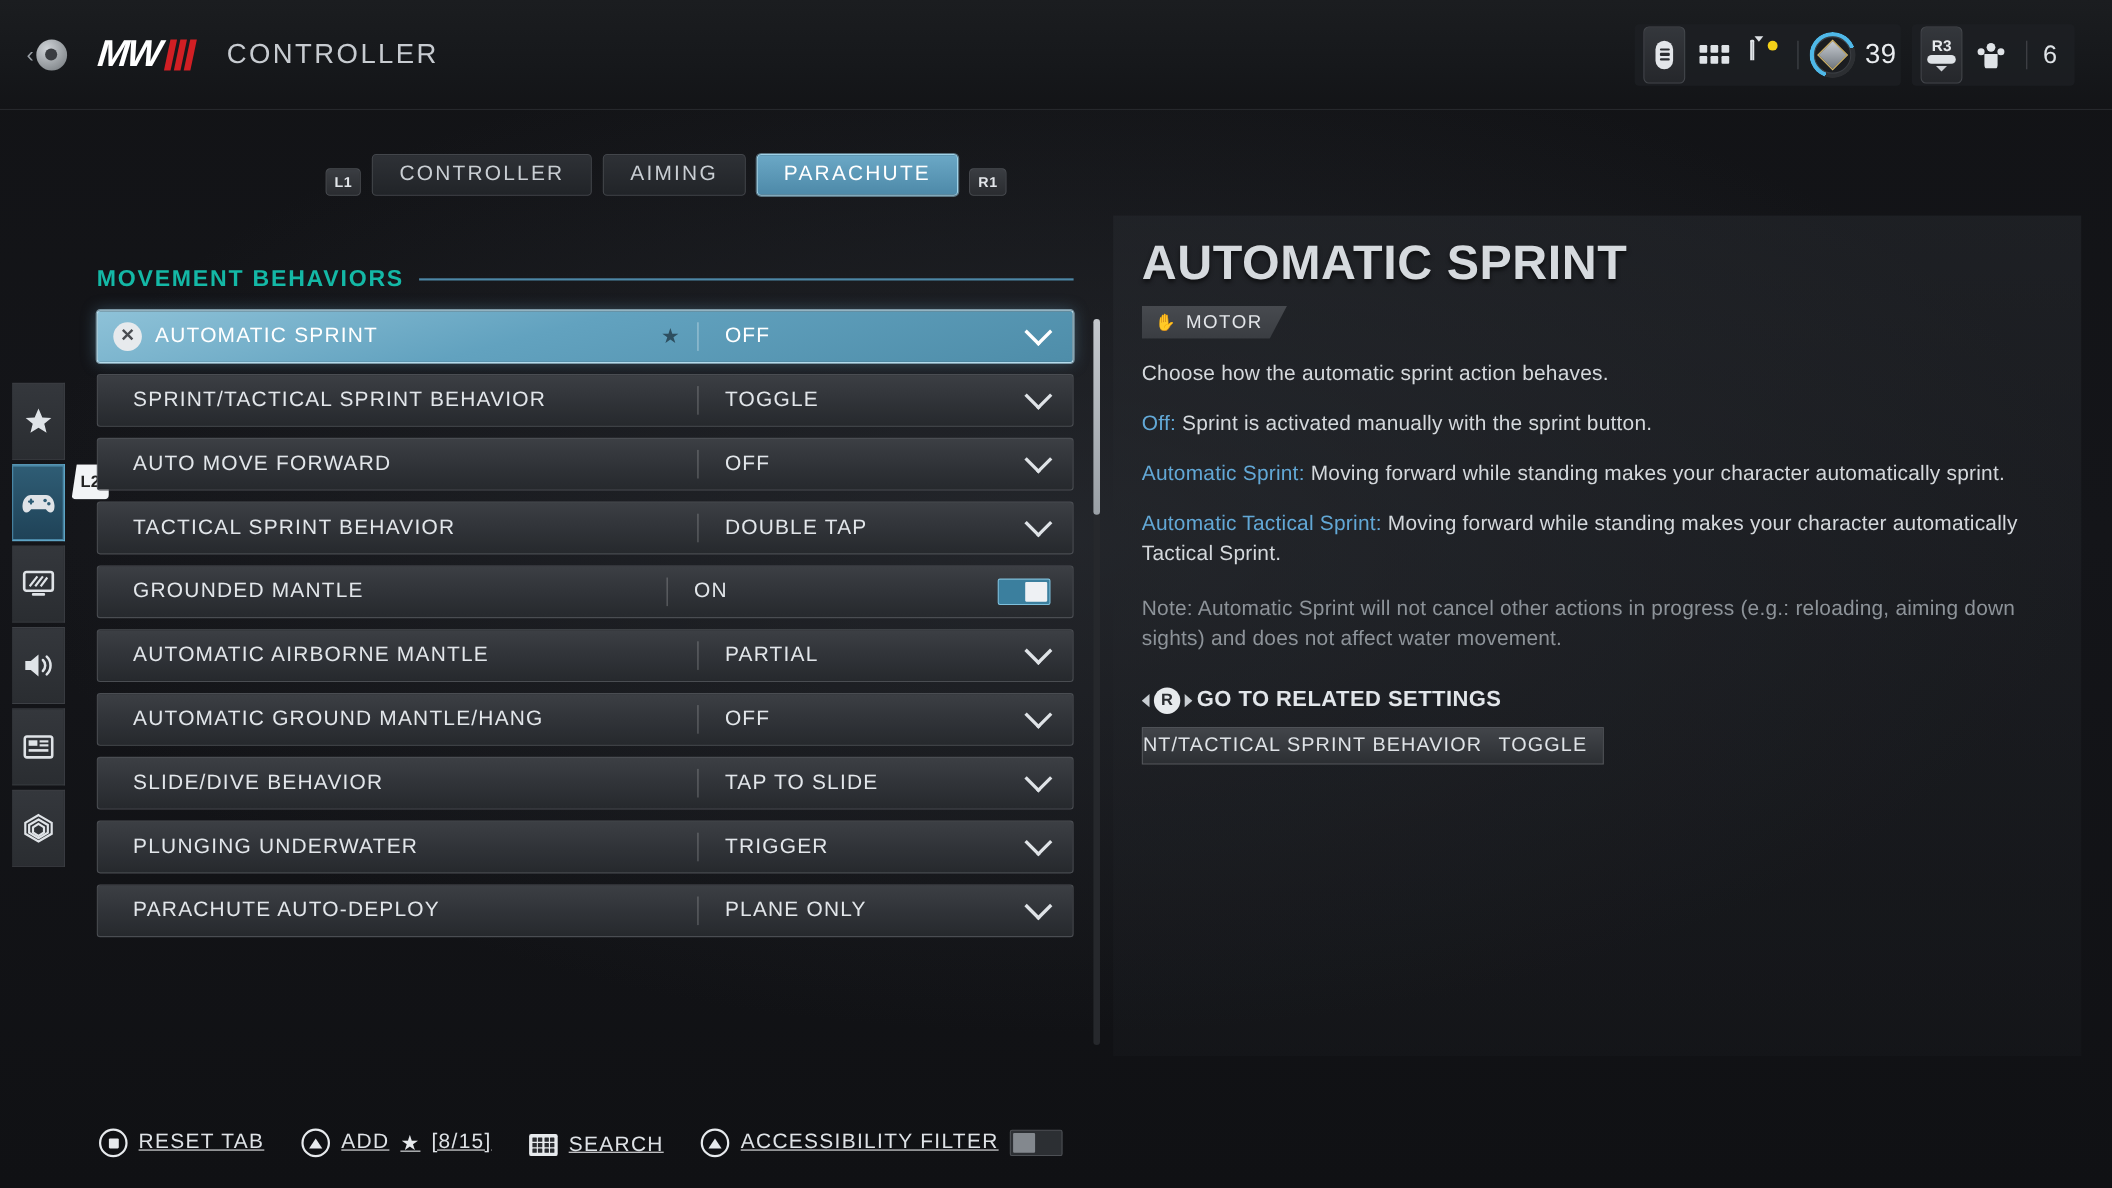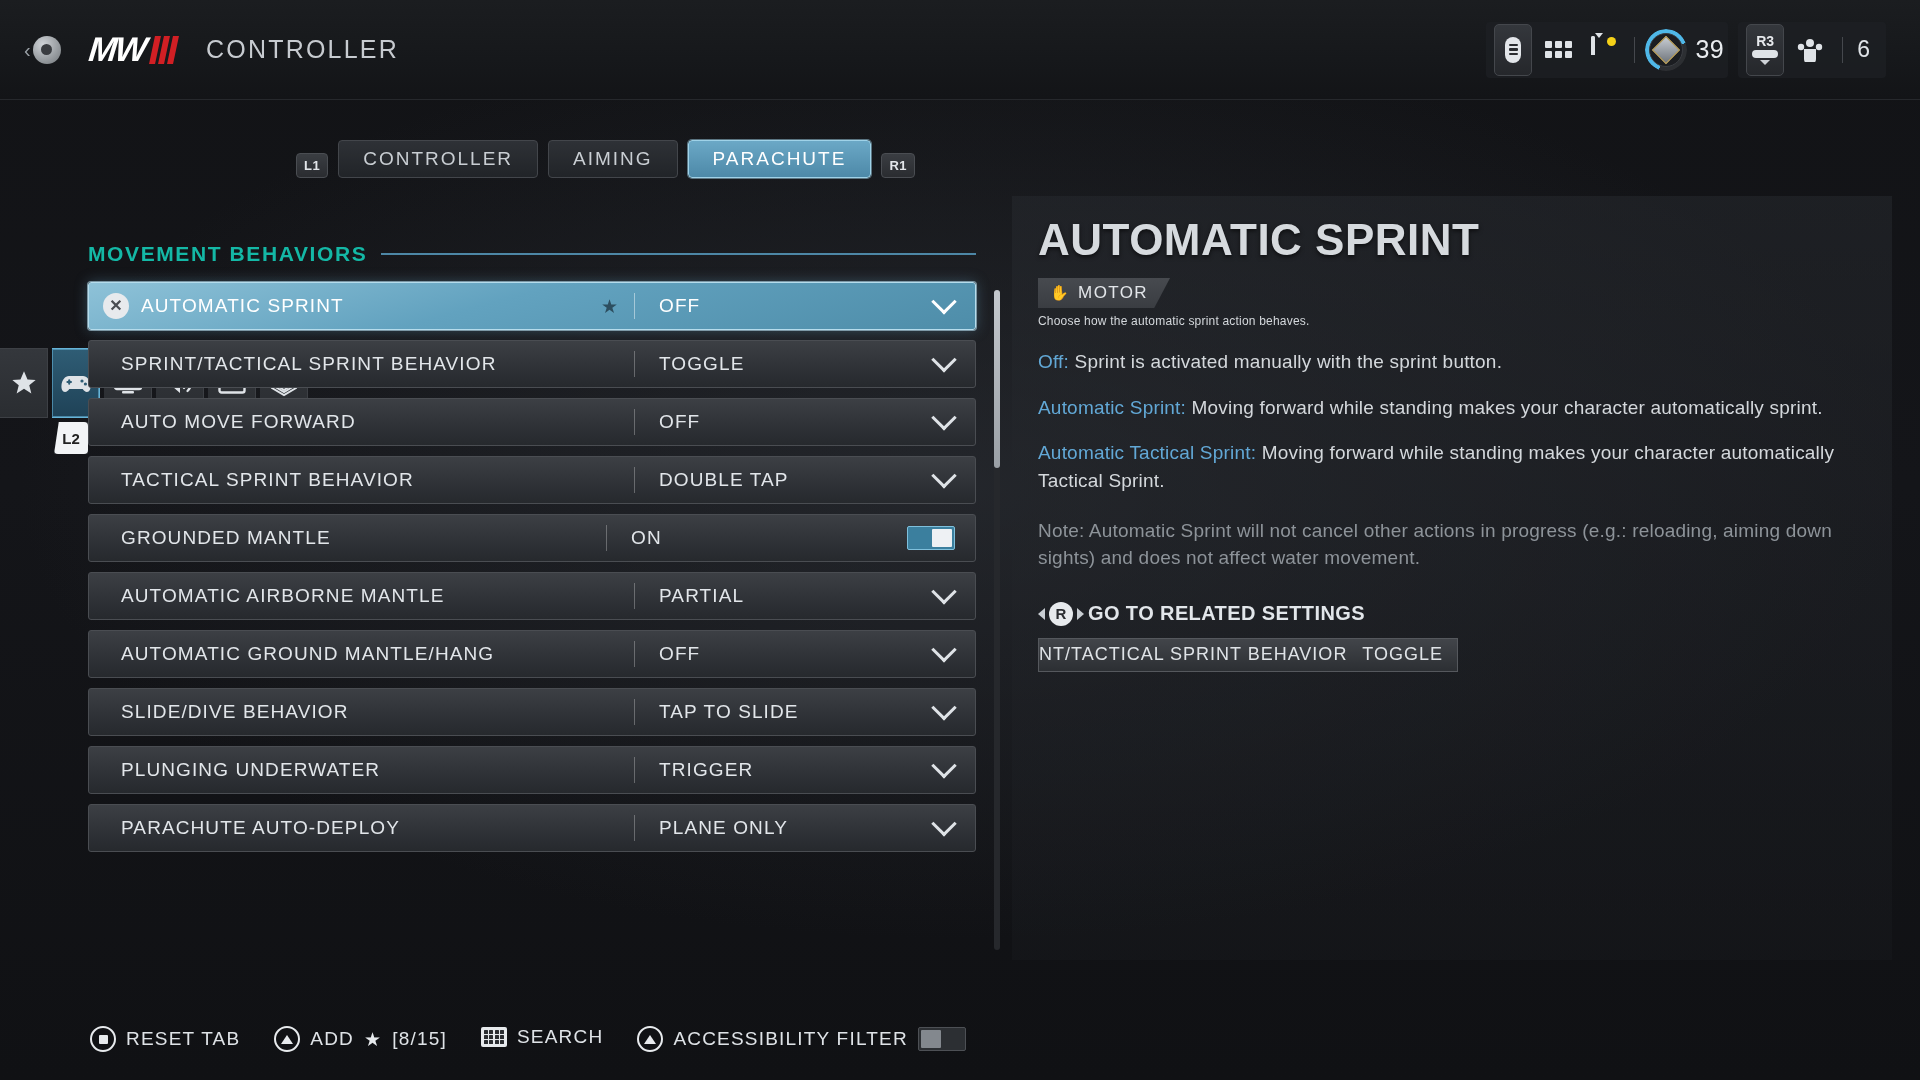--- a/index.html
+++ b/index.html
@@ -132,22 +132,22 @@
     font-size:19px; letter-spacing:2px; color:#c9ced3;
   }
   .tab.active{
     background:linear-gradient(180deg,#6ba8c6,#4d89a8);
     border-color:#9fd2e8; color:#ffffff;
     box-shadow:0 0 0 1px rgba(159,210,232,.5);
   }
 
   
   .rail{
-    position:absolute; left:0; top:348px;
-    display:flex; flex-direction:row; gap:4px;
+    position:absolute; left:11px; top:348px;
+    display:flex; flex-direction:column; gap:4px;
   }
   .rail-item{
     width:48px; height:70px;
     background:linear-gradient(180deg,#34373c,#2a2d31);
     display:flex; align-items:center; justify-content:center;
     border:1px solid #3d4045; border-left:none;
   }
   .rail-item.active{
     background:linear-gradient(180deg,#2f5d75,#1f4257);
     border-color:#66b4d8;
@@ -245,21 +245,21 @@
   }
   .badge{
     display:inline-flex; align-items:center; gap:8px;
     margin-top:16px; height:30px; padding:0 22px 0 12px;
     background:linear-gradient(180deg,#474a4f,#3a3d42);
     clip-path:polygon(0 0,100% 0,88% 100%,0 100%);
     font-size:17px; letter-spacing:1.4px; color:#e3e6ea;
   }
   .badge .hand{ font-size:15px; }
   .desc{
-    margin-top:5px; font-size:12px; line-height:1.45; color:#d4d8dc; letter-spacing:.2px;
+    margin-top:18px; font-size:19px; line-height:1.45; color:#d4d8dc; letter-spacing:.2px;
   }
   .opt{ margin-top:18px; font-size:19px; line-height:1.45; color:#d4d8dc; letter-spacing:.2px;}
   .opt b{ color:#62a8d6; font-weight:400; }
   .note{
     margin-top:22px; font-size:19px; line-height:1.45; color:#8d9399; letter-spacing:.2px;
   }
   .related-head{
     margin-top:30px; display:flex; align-items:center; gap:4px;
     font-size:20px; font-weight:bold; letter-spacing:.4px; color:#e2e6ea;
   }
@@ -280,21 +280,21 @@
   .related-card .rl{
     font-size:18px; letter-spacing:1px; color:#dfe3e7; margin-left:-6px; white-space:nowrap;
   }
   .related-card .rv{
     margin-left:auto; margin-right:14px; font-size:18px; letter-spacing:1px; color:#dfe3e7;
   }
 
   
   .bottom{
     position:absolute; left:90px; bottom:28px;
-    display:flex; align-items:flex-start; gap:34px;
+    display:flex; align-items:flex-end; gap:34px;text-decoration:underline;
   }
   .baction{ display:flex; align-items:center; gap:10px; font-size:19px; letter-spacing:1.2px; color:#dfe3e7;}
   .pad-circle{
     width:26px;height:26px;border-radius:50%;
     border:2.5px solid #e7eaed; display:flex;align-items:center;justify-content:center;
   }
   .pad-circle i{ width:9px;height:9px;background:#e7eaed;border-radius:1px; display:block;}
   .pad-tri{
     width:26px;height:26px;border-radius:50%;
     border:2.5px solid #e7eaed; display:flex;align-items:center;justify-content:center;

